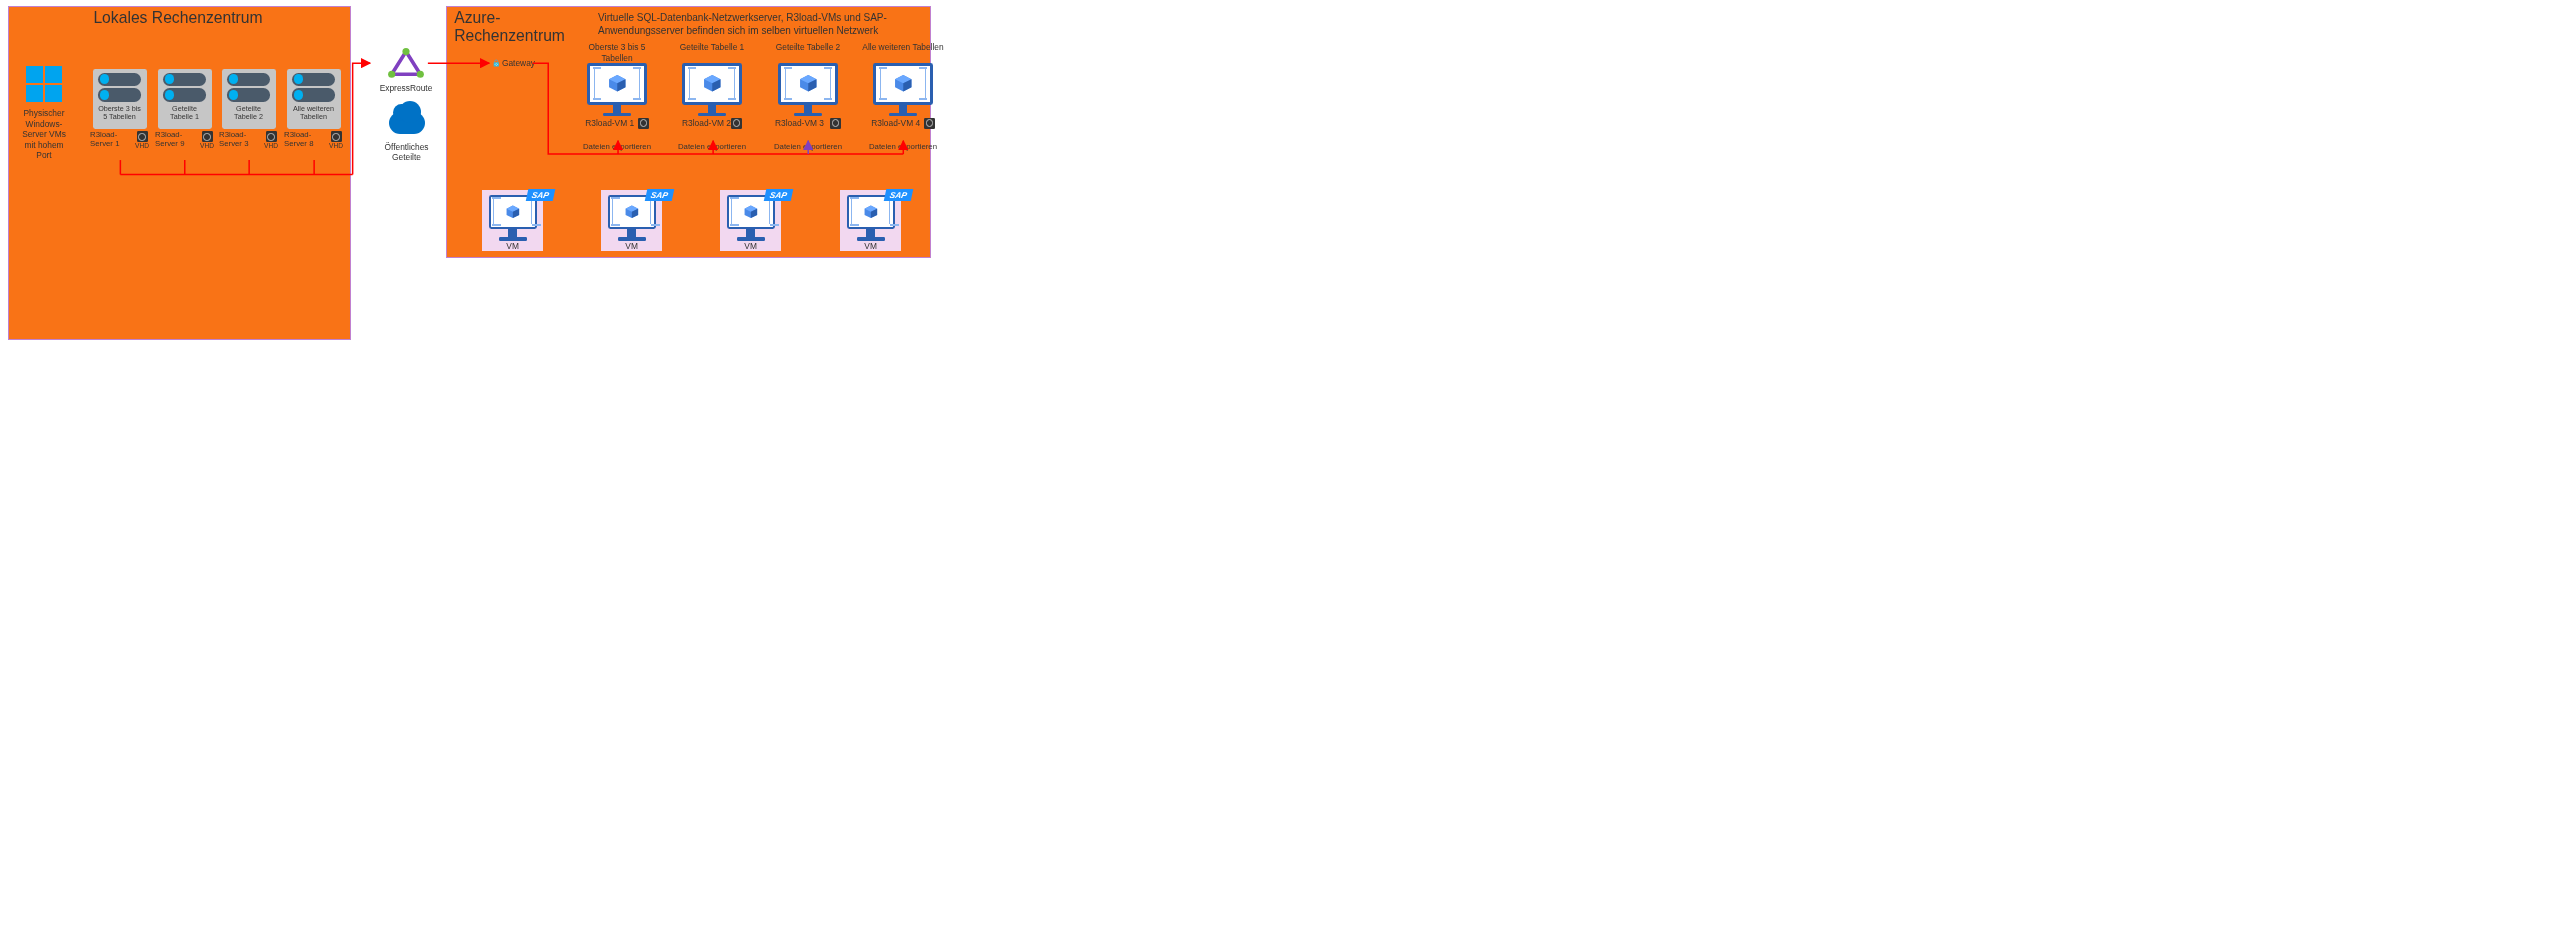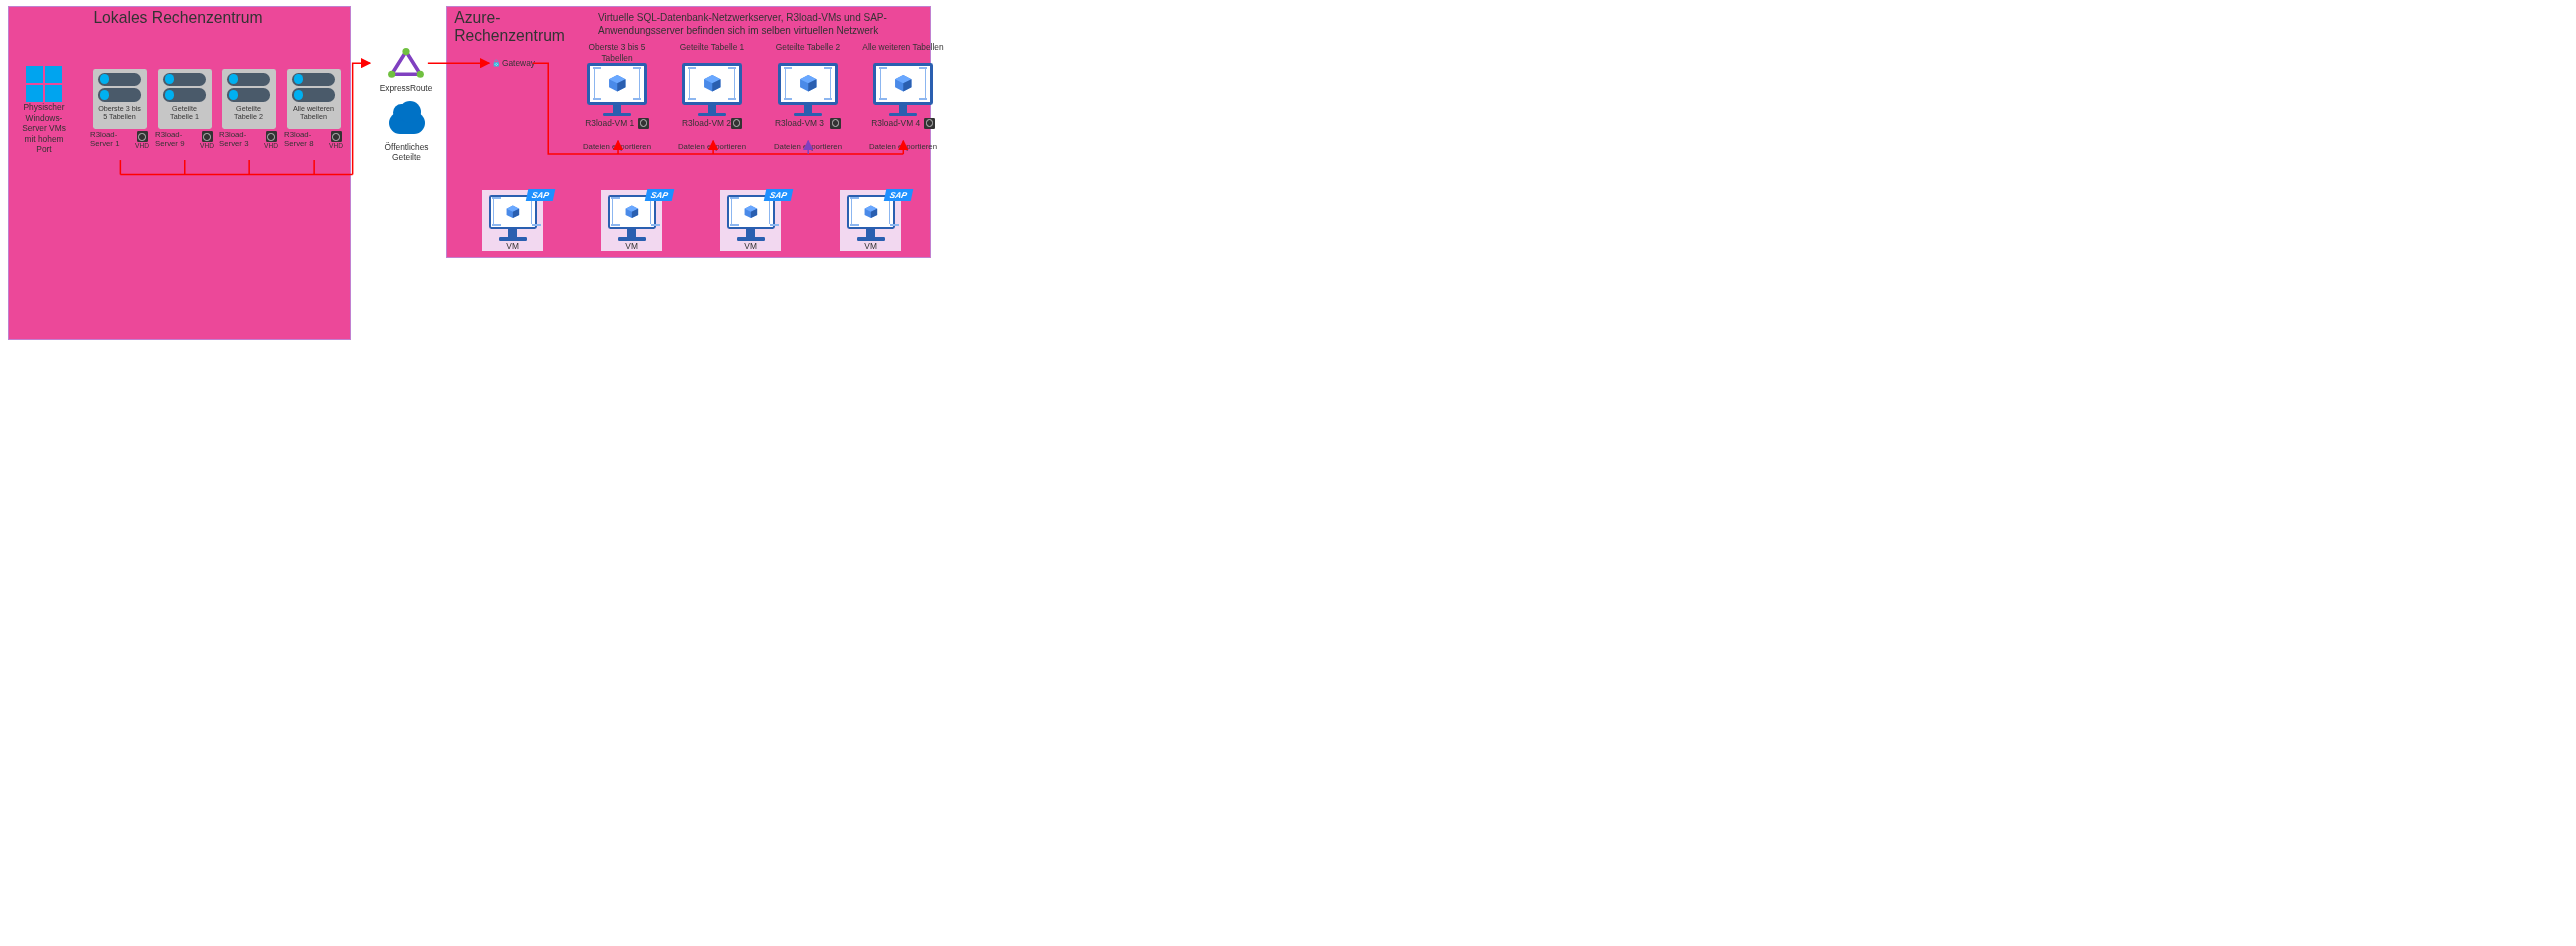--- a/index.html
+++ b/index.html
@@ -12,21 +12,21 @@
     background: #fff;
   }
   .stage {
     position: relative;
     width: 928px;
     height: 337px;
   }
   .region {
     position: absolute;
     border: 1.2px solid #c080d0;
-    background: #ec4899;
+    background: #f97316;
   }
   .region-title {
     position: absolute;
     top: 2.4px;
     font-size: 15.7px;
     color: #333;
   }
   .label {
     text-align: center;
     font-size: 8.4px;
@@ -154,21 +154,21 @@
 </style>
 </head>
 <body>
 
 <div class="stage" style="transform: scale(1); transform-origin: left top;">
 
   <div class="region" style="left:2.4px; top:0; width:343px; height:334px;">
     <div class="region-title" style="left:84px;">Lokales Rechenzentrum</div>
   </div>
 
-  <div style="position:absolute; left:11px; top:60px; width:54px; display:flex; flex-direction:column; align-items:center; ">
+  <div style="position:absolute; left:11px; top:60px; width:54px; display:flex; flex-direction:column; align-items:center; gap:6px;">
     <div class="windows-logo">
       <div></div>
         <div></div>
         <div></div>
         <div></div>
     </div>
     <div class="label">Physischer Windows-Server VMs mit hohem Port</div>
   </div>
 
   <div id="local-servers">

